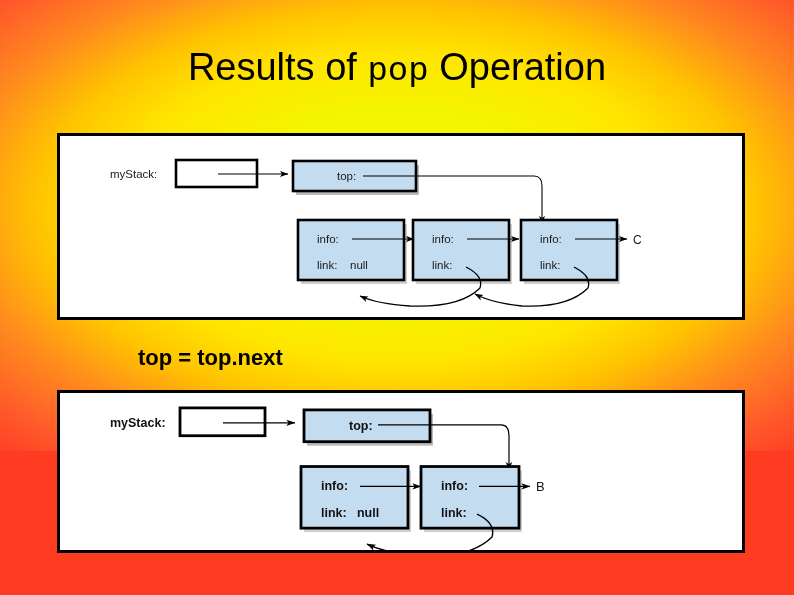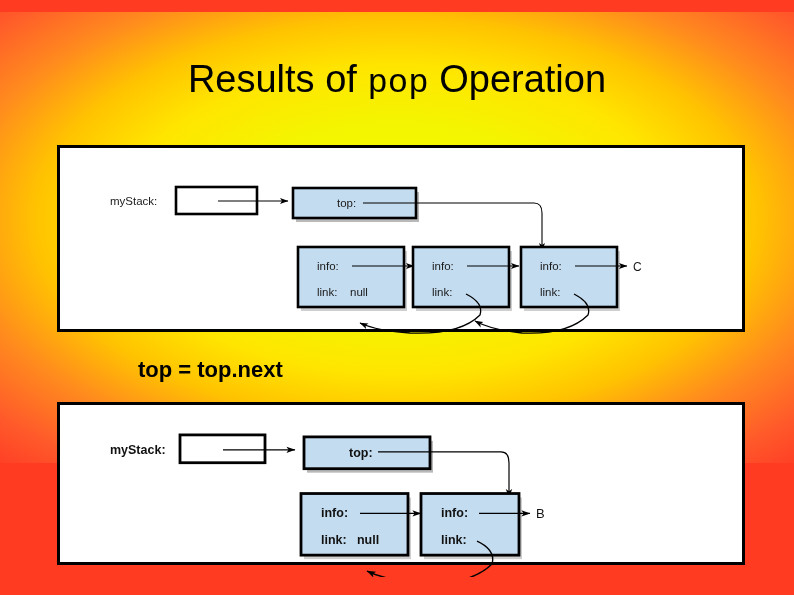--- a/index.html
+++ b/index.html
@@ -12,21 +12,20 @@
     position:relative;width:794px;height:451px;
     background:
       radial-gradient(ellipse 78% 76% at 50% 46%,
         #f2ff00 0%,
         #f4f500 28%,
         #ffe500 45%,
         #ffc400 58%,
         #ff8a1e 72%,
         #ff5a2a 86%,
         #ff3524 100%);
-    margin-top: 12px;
   }
   
   #title{
     position:absolute;left:0;top:46px;width:794px;
     text-align:center;
     color:#000;
     font-size:38px;
     letter-spacing:0px;
     white-space:nowrap;
   }
@@ -36,21 +35,21 @@
   }
   
   .panel{
     position:absolute;
     background:#ffffff;
     border:3px solid #000;
     box-sizing:border-box;
   }
   #panel-top{left:57px;top:133px;width:688px;height:187px;}
   #panel-bottom{left:57px;top:390px;width:688px;height:163px;}
-  .stage{position:absolute;left:0;top:15px;width:100%;height:100%;}
+  .stage{position:absolute;left:0;top:0;width:100%;height:100%;}
   .stage svg{display:block;width:100%;height:100%;}
 
   
   #caption{
     position:absolute;left:138px;top:345px;
     color:#000;font-size:22px;font-weight:bold;
     white-space:nowrap;
   }
 </style>
 </head>

